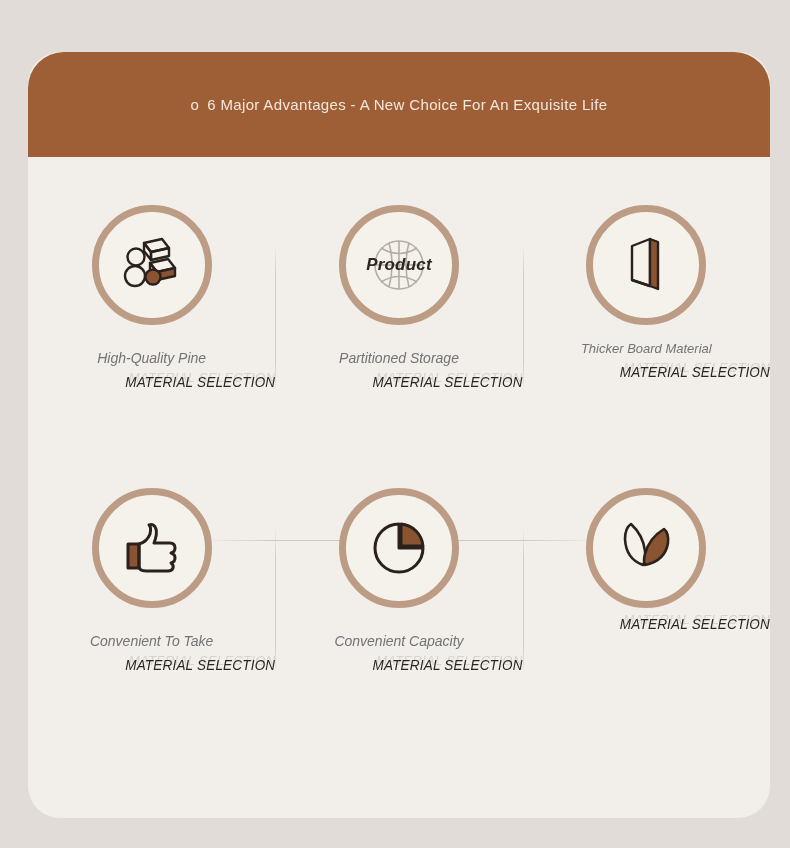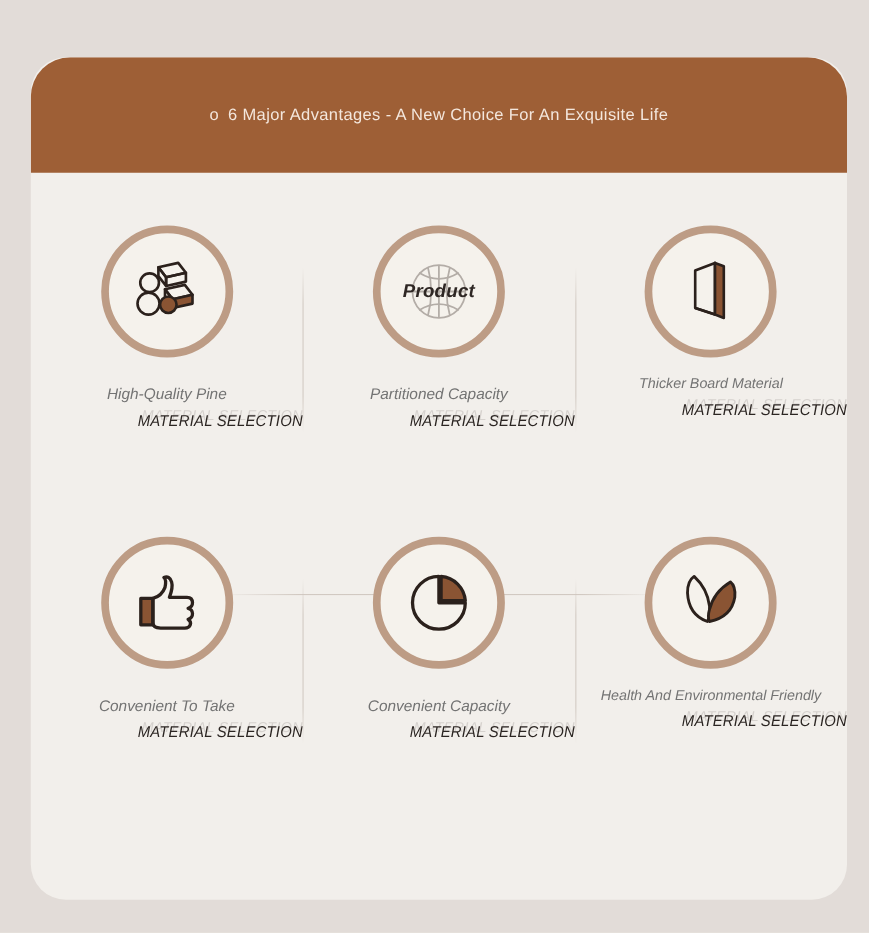--- a/index.html
+++ b/index.html
@@ -238,21 +238,21 @@
                 <path d="M32 8 L32 56"></path>
                 <path d="M8 32 L56 32"></path>
                 <path d="M14 15 Q32 26 50 15"></path>
                 <path d="M14 49 Q32 38 50 49"></path>
                 <path d="M22 10 Q28 32 22 54"></path>
                 <path d="M42 10 Q36 32 42 54"></path>
               </g>
             </svg>
             <div class="medallion-badge">Product</div>
           </div>
-          <div class="cell-title">Partitioned Capacity</div>
+          <div class="cell-title">Partitioned Storage</div>
           <div class="cell-subtitle-wrap">
             <div class="cell-subtitle-ghost">MATERIAL SELECTION</div>
             <div class="cell-subtitle">MATERIAL SELECTION</div>
           </div>
         </div>
 
         <div class="cell">
           <div class="medallion">
             <svg width="52" height="62" viewBox="0 0 52 62">
               <g stroke="#2b211c" stroke-width="2.4" stroke-linejoin="round">
@@ -309,21 +309,20 @@
 
         <div class="cell">
           <div class="medallion">
             <svg width="62" height="58" viewBox="0 0 62 58">
               <g stroke="#2b211c" stroke-width="2.6" stroke-linejoin="round">
                 <path d="M28 46 Q11 40 10 20 Q10 9 16 5 Q28 16 30 32 Q31 41 28 46 Z" fill="none"></path>
                 <path d="M30 46 Q50 42 53 24 Q54 14 49 10 Q34 19 30 35 Q28 42 30 46 Z" fill="#8a5433"></path>
               </g>
             </svg>
           </div>
-          <div class="cell-title wide">Health And Environmental Friendly</div>
           <div class="cell-subtitle-wrap">
             <div class="cell-subtitle-ghost">MATERIAL SELECTION</div>
             <div class="cell-subtitle">MATERIAL SELECTION</div>
           </div>
         </div>
 
       </div>
 
     </div>
   </div>

